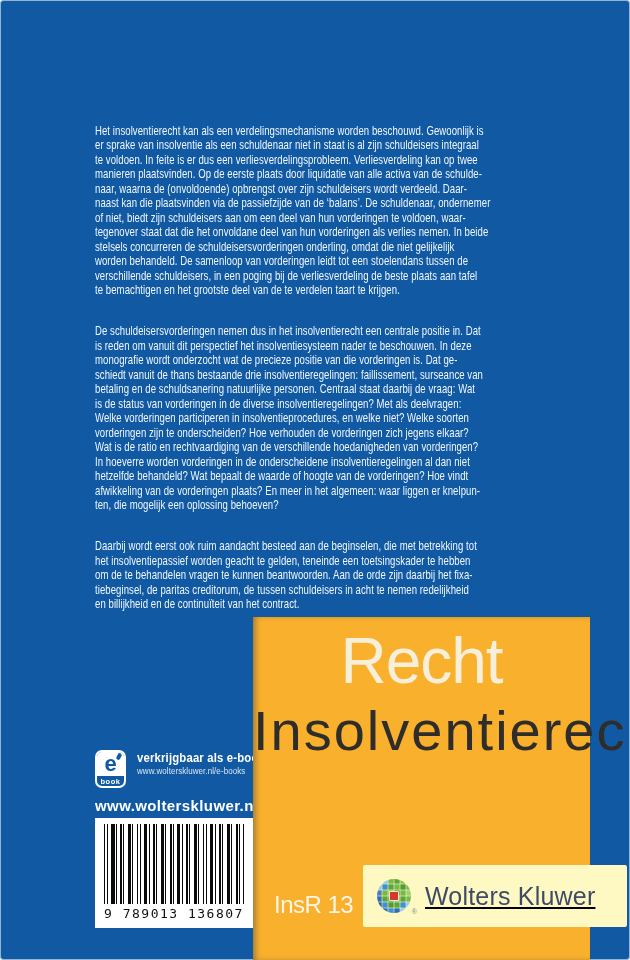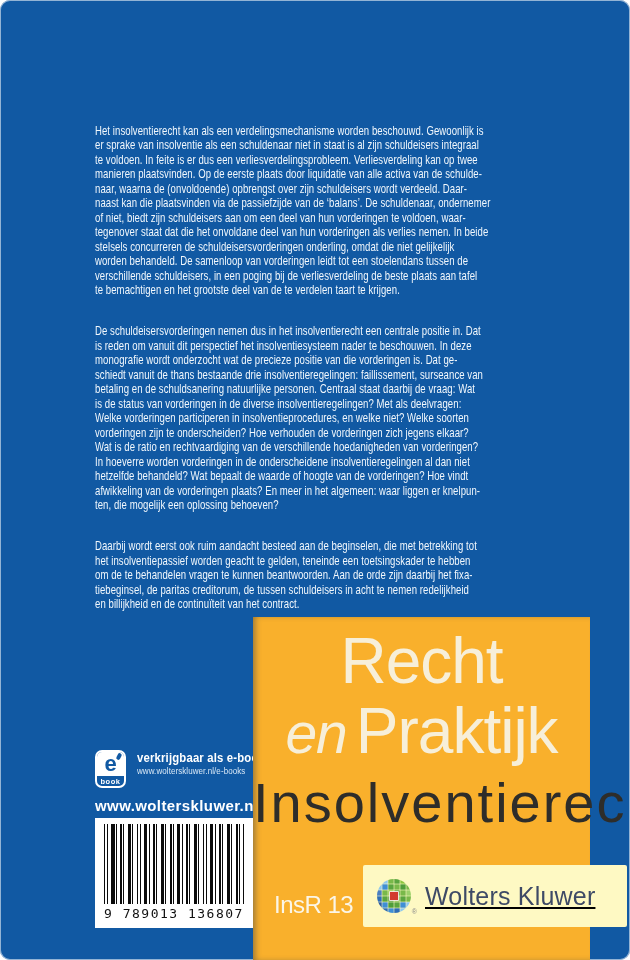--- a/index.html
+++ b/index.html
@@ -1,19 +1,19 @@
 <!DOCTYPE html>
 <html><head>
 <meta charset="utf-8">
 <style>
   html,body { margin:0; padding:0; background:#ffffff; }
   * { box-sizing:border-box; }
   .cover {
     position:relative; width:630px; height:960px;
-    background:#1159A3; overflow:hidden; border-radius:10px;
+    background:#1159A3; overflow:hidden; border-radius:4px;
     box-shadow: inset 0 0 0 1px rgba(255,255,255,.55);
     font-family:"Liberation Sans", sans-serif;
   }
   
   .blurb {
     position:absolute; left:95px; top:109px; width:625px;
     transform:scaleX(0.735); transform-origin:left top;
     color:#F2F8FD; font-size:13px; line-height:14.5px;
     letter-spacing:0.1px; white-space:pre-line;
   }
@@ -139,21 +139,20 @@
   <div class="site-url">www.wolterskluwer.nl</div>
 
   <div class="barcode-box">
     <div class="bars"></div>
     <div class="barcode-number">9 789013 136807</div>
   </div>
 
   <div class="series-panel">
     <div class="series-title">
       <div class="line">Recht</div>
-      <div class="line"><span class="en">en</span><span>Praktijk</span></div>
     </div>
     <div class="book-title">Insolventierecht</div>
 
     <div class="panel-bottom-row">
       <div class="series-code">InsR 13</div>
       <div class="publisher-box">
         <div class="wk-globe">
           <svg width="36" height="36" viewBox="0 0 36 36">
             <clipPath id="gclip">
                 <circle cx="18" cy="18" r="17"></circle>

